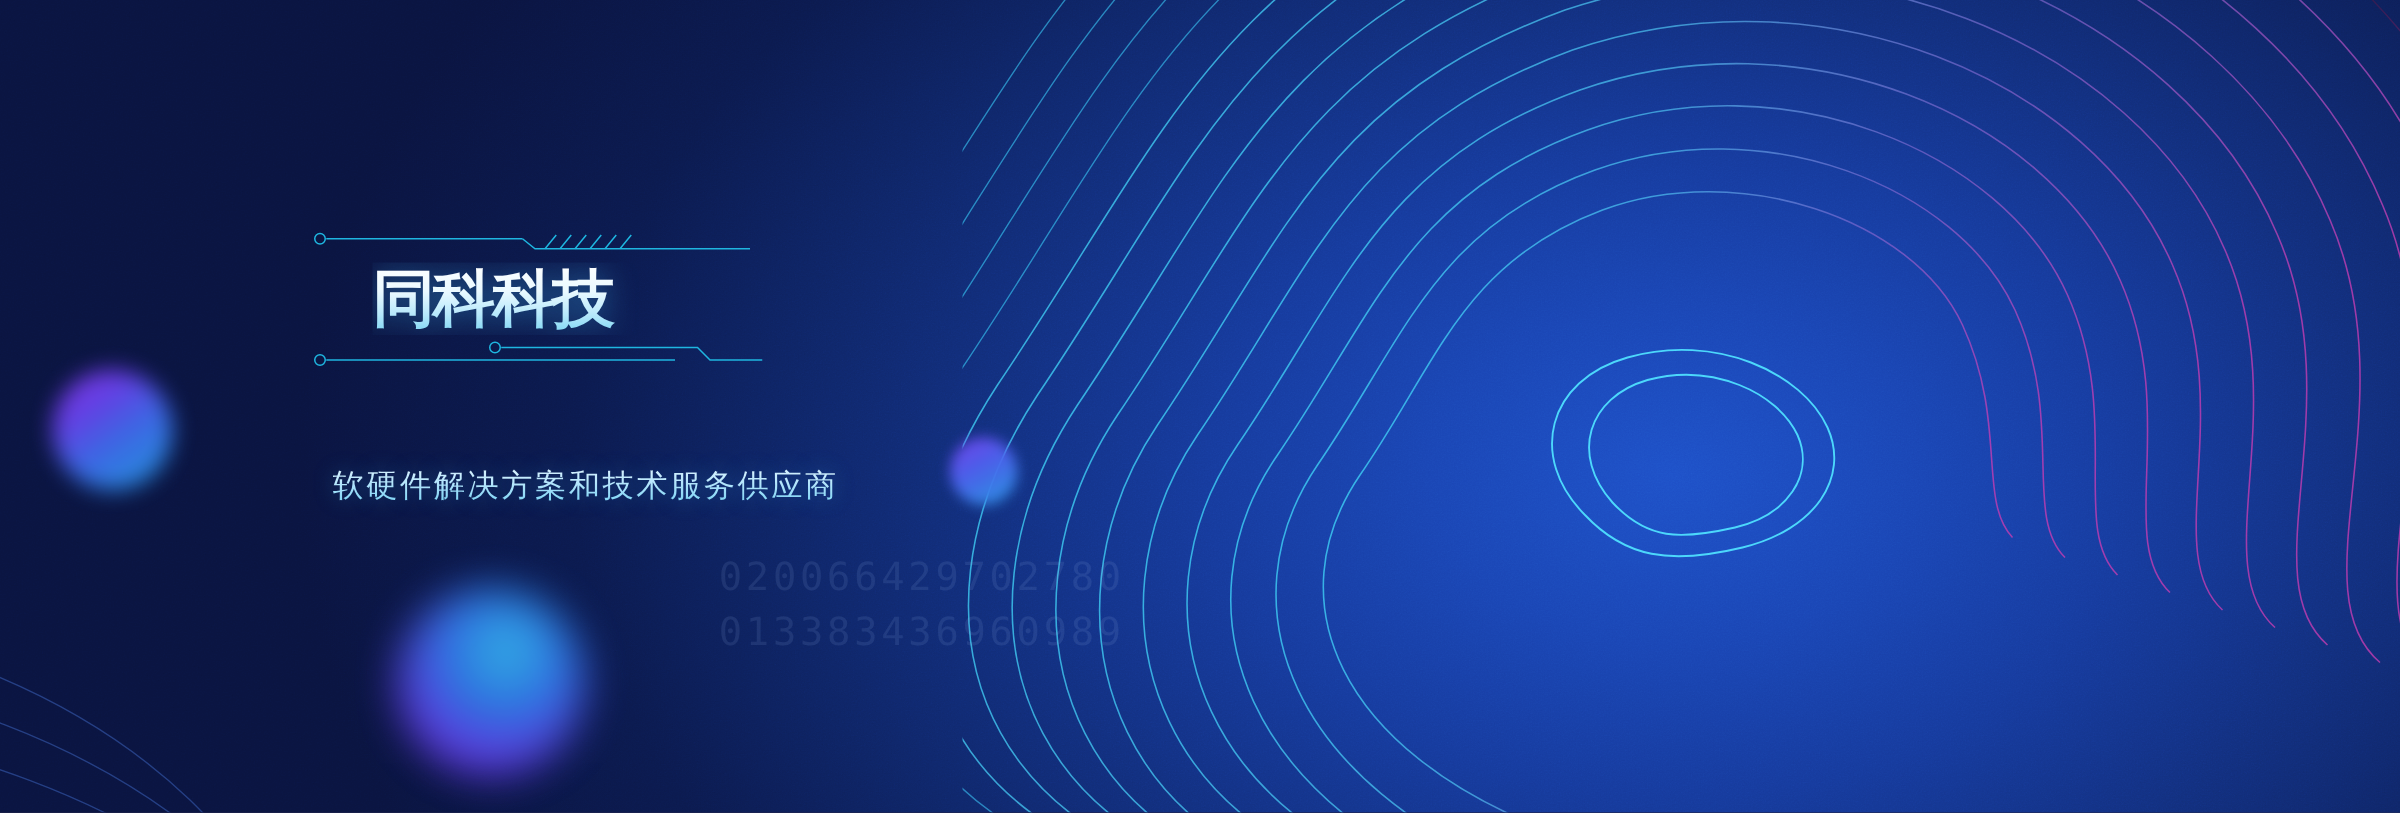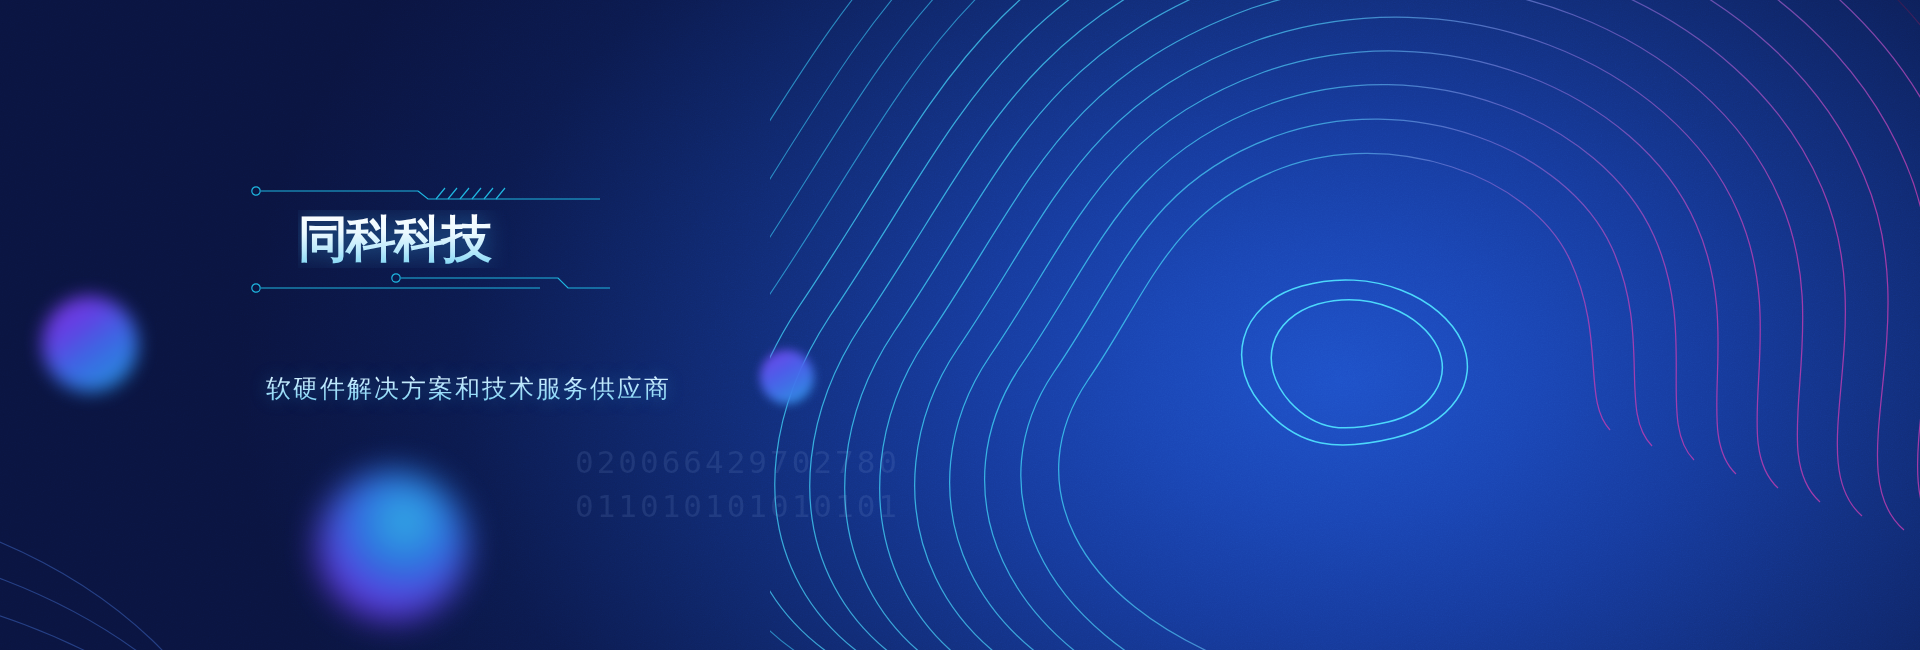--- a/index.html
+++ b/index.html
@@ -152,21 +152,21 @@
       <path d="M0 360 C 230 368 430 442 552 560"></path>
       <path d="M0 402 C 246 410 458 488 586 560"></path>
     </g>
   </svg>
 
   <div class="orb" id="orb-left"></div>
   <div class="orb" id="orb-center"></div>
   <div class="orb" id="orb-bottom"></div>
 
   <div id="binary"><span>020066429702780</span>
-<span>011010101010101</span></div>
+<span>013383436960989</span></div>
 
   <div id="logo-block">
 
     <svg id="deco-top" viewBox="0 0 360 24" xmlns="http://www.w3.org/2000/svg">
       <g stroke="#1fb6e0" stroke-width="1.2" fill="none">
         <circle cx="6" cy="11" r="4.2"></circle>
         <path d="M11 11 H 168"></path>
         <path d="M168 11 L 178 19 H 350"></path>
         <path d="M186 19 L 195 8 M 198 19 L 207 8 M 210 19 L 219 8 M 222 19 L 231 8 M 234 19 L 243 8 M 246 19 L 255 8"></path>
       </g>

